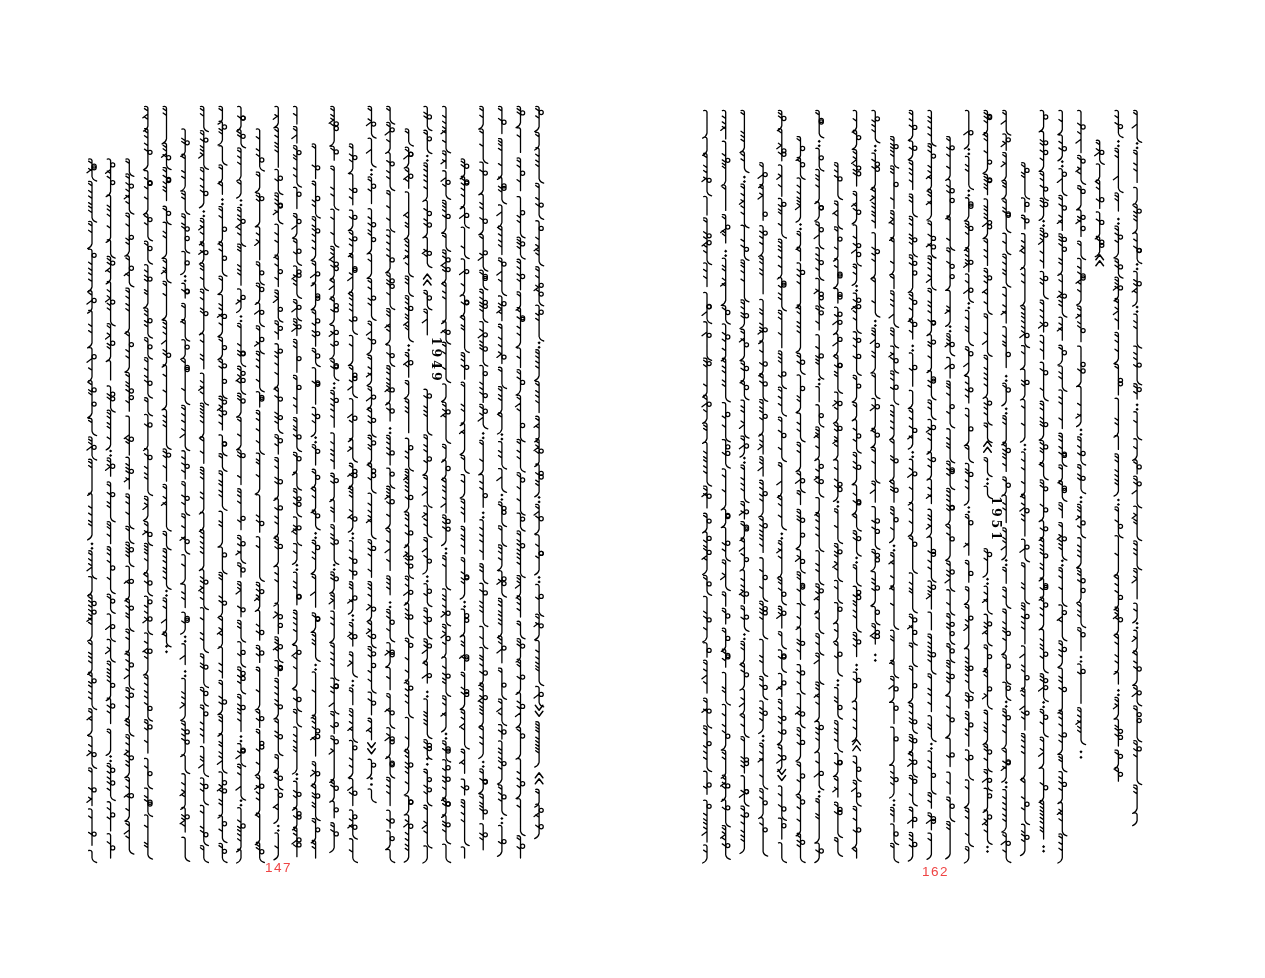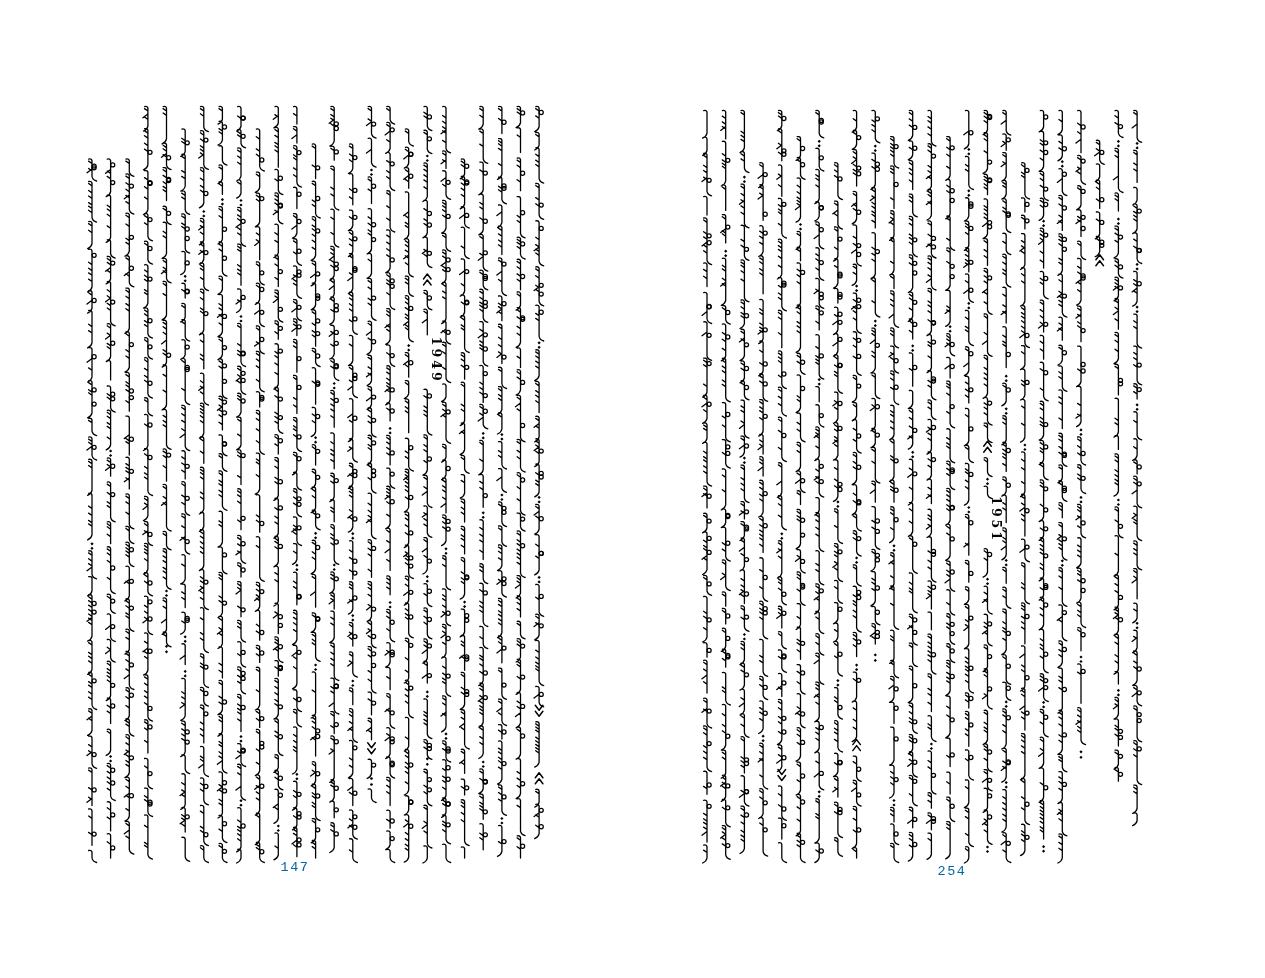--- a/index.html
+++ b/index.html
@@ -10,25 +10,25 @@
     overflow:hidden;
     font-family:"DejaVu Serif", serif;
   }
   .page{position:absolute;}
   #page-left{left:80px;top:100px;width:470px;height:790px;}
   #page-right{left:695px;top:100px;width:460px;height:790px;}
   .page svg{position:absolute;left:0;top:0;}
   .pagenum{
     position:absolute;
     width:60px;
-    text-align:center;
-    font-family:Liberation Mono, monospace;
+    text-align:left;
+    font-family:Liberation Sans, sans-serif;
     font-size:13.5px;
     letter-spacing:1.5px;
-    color:#0369a1;
+    color:#ef4444;
   }
   #pn-left{left:185px;top:760px;}
   #pn-right{left:227px;top:764px;}
 </style>
 </head>
 <body>
 
 <div class="canvas">
 
   <section class="page" id="page-left">
@@ -916,16 +916,16 @@
           <circle cx="444.2" cy="366.9" r="2.05" stroke="#000000" stroke-width="1.25" fill="none"></circle>
           <circle cx="444.2" cy="383.8" r="2.05" stroke="#000000" stroke-width="1.25" fill="none"></circle>
           <circle cx="444.2" cy="569" r="2.05" stroke="#000000" stroke-width="1.25" fill="none"></circle>
           <circle cx="444.2" cy="592.8" r="2.05" stroke="#000000" stroke-width="1.25" fill="none"></circle>
           <circle cx="444.2" cy="620.6" r="2.05" stroke="#000000" stroke-width="1.25" fill="none"></circle>
           <circle cx="444.2" cy="614.6" r="2.05" stroke="#000000" stroke-width="1.25" fill="none"></circle>
           <circle cx="444.2" cy="648.9" r="2.05" stroke="#000000" stroke-width="1.25" fill="none"></circle>
           <path d=" M30.7,149.6 L32.3,151.2 L30.7,152.8 L29.1,151.2 Z M30.7,154.1 L32.3,155.7 L30.7,157.3 L29.1,155.7 Z M49.4,75.5 L51,77.1 L49.4,78.7 L47.8,77.1 Z M49.4,80 L51,81.6 L49.4,83.2 L47.8,81.6 Z M49.4,356.5 L51,358.1 L49.4,359.7 L47.8,358.1 Z M49.4,361 L51,362.6 L49.4,364.2 L47.8,362.6 Z M49.4,532.9 L51,534.5 L49.4,536.1 L47.8,534.5 Z M49.4,537.4 L51,539 L49.4,540.6 L47.8,539 Z M68.1,634.6 L69.7,636.2 L68.1,637.8 L66.5,636.2 Z M68.1,639.1 L69.7,640.7 L68.1,642.3 L66.5,640.7 Z M86.8,432.2 L88.4,433.8 L86.8,435.4 L85.2,433.8 Z M86.8,436.7 L88.4,438.3 L86.8,439.9 L85.2,438.3 Z M105.5,122.9 L107.1,124.5 L105.5,126.1 L103.9,124.5 Z M105.5,127.4 L107.1,129 L105.5,130.6 L103.9,129 Z M124.2,39.7 L125.8,41.3 L124.2,42.9 L122.6,41.3 Z M124.2,44.2 L125.8,45.8 L124.2,47.4 L122.6,45.8 Z M124.2,278 L125.8,279.6 L124.2,281.2 L122.6,279.6 Z M124.2,282.5 L125.8,284.1 L124.2,285.7 L122.6,284.1 Z M124.2,690.2 L125.8,691.8 L124.2,693.4 L122.6,691.8 Z M124.2,694.7 L125.8,696.3 L124.2,697.9 L122.6,696.3 Z M142.9,400.3 L144.5,401.9 L142.9,403.5 L141.3,401.9 Z M142.9,404.8 L144.5,406.4 L142.9,408 L141.3,406.4 Z M142.9,579 L144.5,580.6 L142.9,582.2 L141.3,580.6 Z M142.9,583.5 L144.5,585.1 L142.9,586.7 L141.3,585.1 Z M161.6,184.5 L163.2,186.1 L161.6,187.7 L160,186.1 Z M161.6,189 L163.2,190.6 L161.6,192.2 L160,190.6 Z M161.6,456.3 L163.2,457.9 L161.6,459.5 L160,457.9 Z M161.6,460.8 L163.2,462.4 L161.6,464 L160,462.4 Z M161.6,563.5 L163.2,565.1 L161.6,566.7 L160,565.1 Z M161.6,568 L163.2,569.6 L161.6,571.2 L160,569.6 Z M180.3,44.5 L181.9,46.1 L180.3,47.7 L178.7,46.1 Z M180.3,49 L181.9,50.6 L180.3,52.2 L178.7,50.6 Z M180.3,219.5 L181.9,221.1 L180.3,222.7 L178.7,221.1 Z M180.3,224 L181.9,225.6 L180.3,227.2 L178.7,225.6 Z M180.3,553.3 L181.9,554.9 L180.3,556.5 L178.7,554.9 Z M180.3,558.8 L181.9,560.4 L180.3,562 L178.7,560.4 Z M199,444.2 L200.6,445.8 L199,447.4 L197.4,445.8 Z M199,448.7 L200.6,450.3 L199,451.9 L197.4,450.3 Z M199,698.9 L200.6,700.5 L199,702.1 L197.4,700.5 Z M199,703.4 L200.6,705 L199,706.6 L197.4,705 Z M217.7,244.3 L219.3,245.9 L217.7,247.5 L216.1,245.9 Z M217.7,248.8 L219.3,250.4 L217.7,252 L216.1,250.4 Z M217.7,350.7 L219.3,352.3 L217.7,353.9 L216.1,352.3 Z M217.7,355.2 L219.3,356.8 L217.7,358.4 L216.1,356.8 Z M236.4,642.4 L238,644 L236.4,645.6 L234.8,644 Z M236.4,646.9 L238,648.5 L236.4,650.1 L234.8,648.5 Z M255.1,225.1 L256.7,226.7 L255.1,228.3 L253.5,226.7 Z M255.1,229.6 L256.7,231.2 L255.1,232.8 L253.5,231.2 Z M273.8,47.8 L275.4,49.4 L273.8,51 L272.2,49.4 Z M273.8,52.3 L275.4,53.9 L273.8,55.5 L272.2,53.9 Z M273.8,89.2 L275.4,90.8 L273.8,92.4 L272.2,90.8 Z M273.8,93.7 L275.4,95.3 L273.8,96.9 L272.2,95.3 Z M273.8,201.8 L275.4,203.4 L273.8,205 L272.2,203.4 Z M273.8,206.3 L275.4,207.9 L273.8,209.5 L272.2,207.9 Z M273.8,405.9 L275.4,407.5 L273.8,409.1 L272.2,407.5 Z M273.8,410.4 L275.4,412 L273.8,413.6 L272.2,412 Z M292.5,377.6 L294.1,379.2 L292.5,380.8 L290.9,379.2 Z M292.5,382.1 L294.1,383.7 L292.5,385.3 L290.9,383.7 Z M292.5,477.6 L294.1,479.2 L292.5,480.8 L290.9,479.2 Z M292.5,482.1 L294.1,483.7 L292.5,485.3 L290.9,483.7 Z M292.5,745.4 L294.1,747 L292.5,748.6 L290.9,747 Z M292.5,749.9 L294.1,751.5 L292.5,753.1 L290.9,751.5 Z M311.2,274.6 L312.8,276.2 L311.2,277.8 L309.6,276.2 Z M311.2,279.1 L312.8,280.7 L311.2,282.3 L309.6,280.7 Z M311.2,307.2 L312.8,308.8 L311.2,310.4 L309.6,308.8 Z M311.2,311.7 L312.8,313.3 L311.2,314.9 L309.6,313.3 Z M311.2,458.8 L312.8,460.4 L311.2,462 L309.6,460.4 Z M311.2,463.3 L312.8,464.9 L311.2,466.5 L309.6,464.9 Z M311.2,600.3 L312.8,601.9 L311.2,603.5 L309.6,601.9 Z M311.2,604.8 L312.8,606.4 L311.2,608 L309.6,606.4 Z M311.2,681 L312.8,682.6 L311.2,684.2 L309.6,682.6 Z M311.2,685.5 L312.8,687.1 L311.2,688.7 L309.6,687.1 Z M329.9,343.4 L331.5,345 L329.9,346.6 L328.3,345 Z M329.9,347.9 L331.5,349.5 L329.9,351.1 L328.3,349.5 Z M348.6,119.6 L350.2,121.2 L348.6,122.8 L347,121.2 Z M348.6,124.1 L350.2,125.7 L348.6,127.3 L347,125.7 Z M348.6,600.8 L350.2,602.4 L348.6,604 L347,602.4 Z M348.6,605.3 L350.2,606.9 L348.6,608.5 L347,606.9 Z M348.6,745.1 L350.2,746.7 L348.6,748.3 L347,746.7 Z M348.6,749.6 L350.2,751.2 L348.6,752.8 L347,751.2 Z M367.3,60.1 L368.9,61.7 L367.3,63.3 L365.7,61.7 Z M367.3,64.6 L368.9,66.2 L367.3,67.8 L365.7,66.2 Z M367.3,459.2 L368.9,460.8 L367.3,462.4 L365.7,460.8 Z M367.3,463.7 L368.9,465.3 L367.3,466.9 L365.7,465.3 Z M386,328.3 L387.6,329.9 L386,331.5 L384.4,329.9 Z M386,332.8 L387.6,334.4 L386,336 L384.4,334.4 Z M386,395.8 L387.6,397.4 L386,399 L384.4,397.4 Z M386,400.3 L387.6,401.9 L386,403.5 L384.4,401.9 Z M386,555.4 L387.6,557 L386,558.6 L384.4,557 Z M386,559.9 L387.6,561.5 L386,563.1 L384.4,561.5 Z M386,650.2 L387.6,651.8 L386,653.4 L384.4,651.8 Z M386,655.7 L387.6,657.3 L386,658.9 L384.4,657.3 Z M423.4,39.8 L425,41.4 L423.4,43 L421.8,41.4 Z M423.4,44.3 L425,45.9 L423.4,47.5 L421.8,45.9 Z M423.4,117.5 L425,119.1 L423.4,120.7 L421.8,119.1 Z M423.4,122 L425,123.6 L423.4,125.2 L421.8,123.6 Z M423.4,398.4 L425,400 L423.4,401.6 L421.8,400 Z M423.4,402.9 L425,404.5 L423.4,406.1 L421.8,404.5 Z M423.4,588.8 L425,590.4 L423.4,592 L421.8,590.4 Z M423.4,593.3 L425,594.9 L423.4,596.5 L421.8,594.9 Z M442.1,41.8 L443.7,43.4 L442.1,45 L440.5,43.4 Z M442.1,46.3 L443.7,47.9 L442.1,49.5 L440.5,47.9 Z M442.1,162.8 L443.7,164.4 L442.1,166 L440.5,164.4 Z M442.1,167.3 L443.7,168.9 L442.1,170.5 L440.5,168.9 Z M442.1,205.5 L443.7,207.1 L442.1,208.7 L440.5,207.1 Z M442.1,210 L443.7,211.6 L442.1,213.2 L440.5,211.6 Z M442.1,303.2 L443.7,304.8 L442.1,306.4 L440.5,304.8 Z M442.1,307.7 L443.7,309.3 L442.1,310.9 L440.5,309.3 Z M442.1,521.7 L443.7,523.3 L442.1,524.9 L440.5,523.3 Z M442.1,526.2 L443.7,527.8 L442.1,529.4 L440.5,527.8 Z" fill="#000000" stroke="none"></path>
         </g>
       </svg>
-    <div class="pagenum" id="pn-right">254</div>
+    <div class="pagenum" id="pn-right">162</div>
   </section>
 
 </div>
 
 </body></html>

